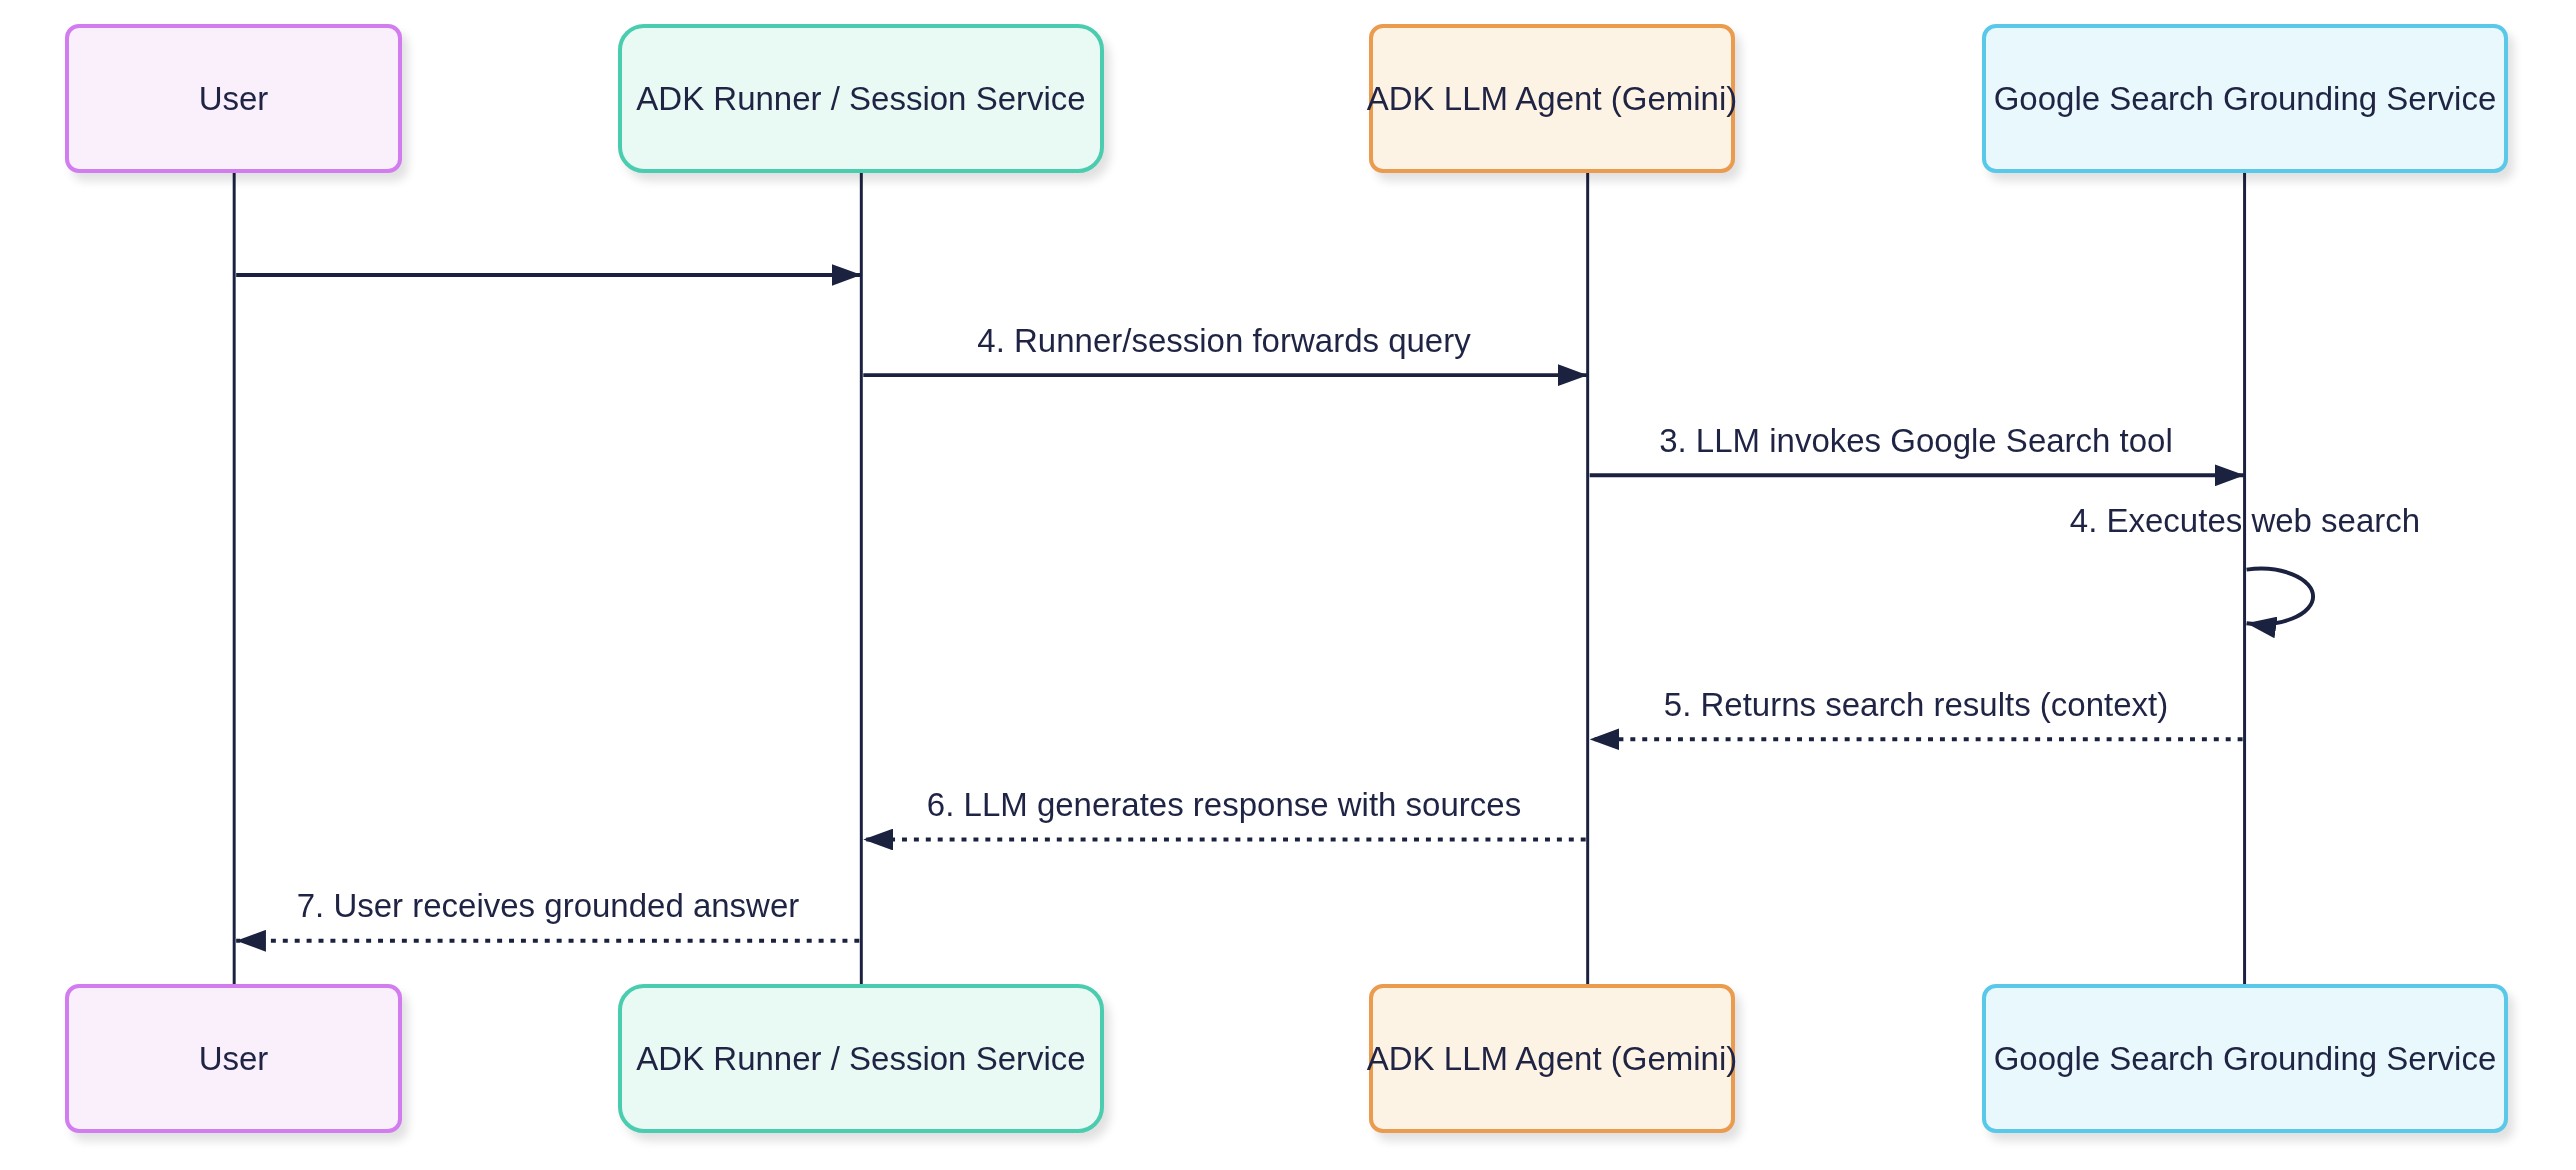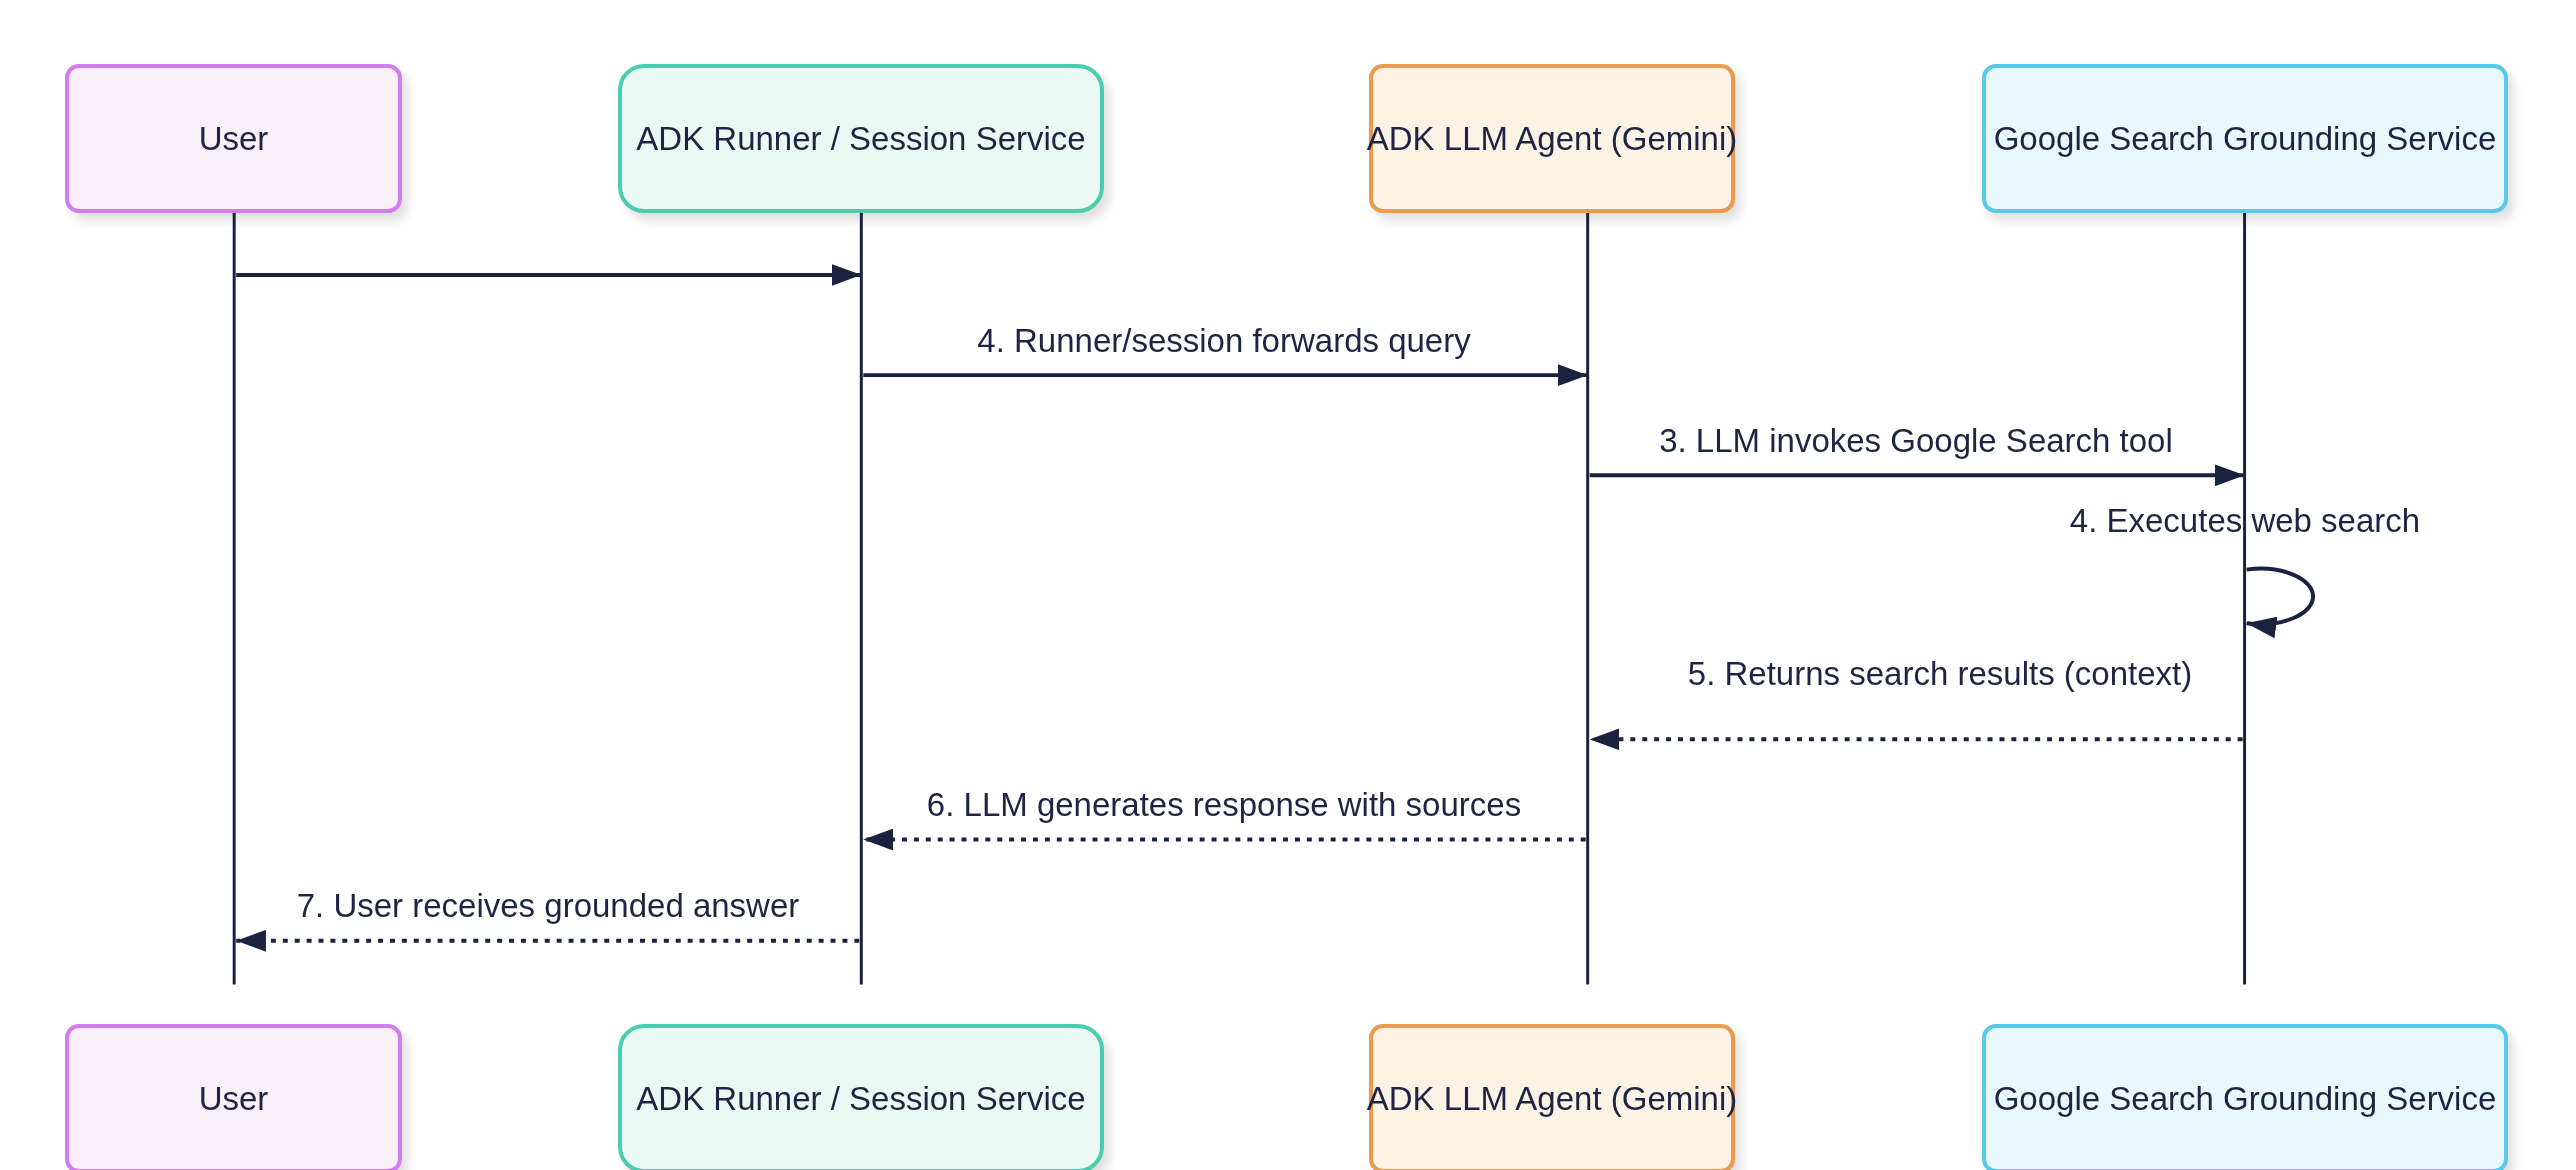--- a/index.html
+++ b/index.html
@@ -39,42 +39,41 @@
     border:4px solid;
     border-radius:14px;
     display:flex;
     align-items:center;
     justify-content:center;
     font-size:33px;
     color:var(--text-color);
     box-shadow:6px 8px 10px rgba(0,0,0,0.12);
     white-space:nowrap;
     text-align:center;
-    margin-top:40px;
   }
   .row-top .actor{ top:24px; }
   .row-bottom .actor{ top:984px; }
   .pos-user   { left:65px;   width:337px; }
   .pos-runner { left:618px;  width:486px;border-radius:26px; }
   .pos-llm    { left:1369px; width:366px; }
   .pos-google { left:1982px; width:526px; }
 
   .msg-label{
     position:absolute;
     transform:translateX(-50%);
     font-size:33px;
     color:var(--text-color);
     white-space:nowrap;
     line-height:40px;
   }
   .m1{ left:548px;  top:220px; }
   .m2{ left:1224px; top:321px; }
   .m3{ left:1916px; top:421px; }
   .m4{ left:2245px; top:501px; }
-  .m5{ left:1916px; top:654px;margin-left:24px; }
+  .m5{ left:1916px; top:685px; }
   .m6{ left:1224px; top:785px; }
   .m7{ left:548px;  top:886px; }
 </style>
 </head>
 <body>
 
 <div class="canvas">
 
   <svg class="wires" viewBox="0 0 2596 1180" width="2576" height="1171">
     <defs>

